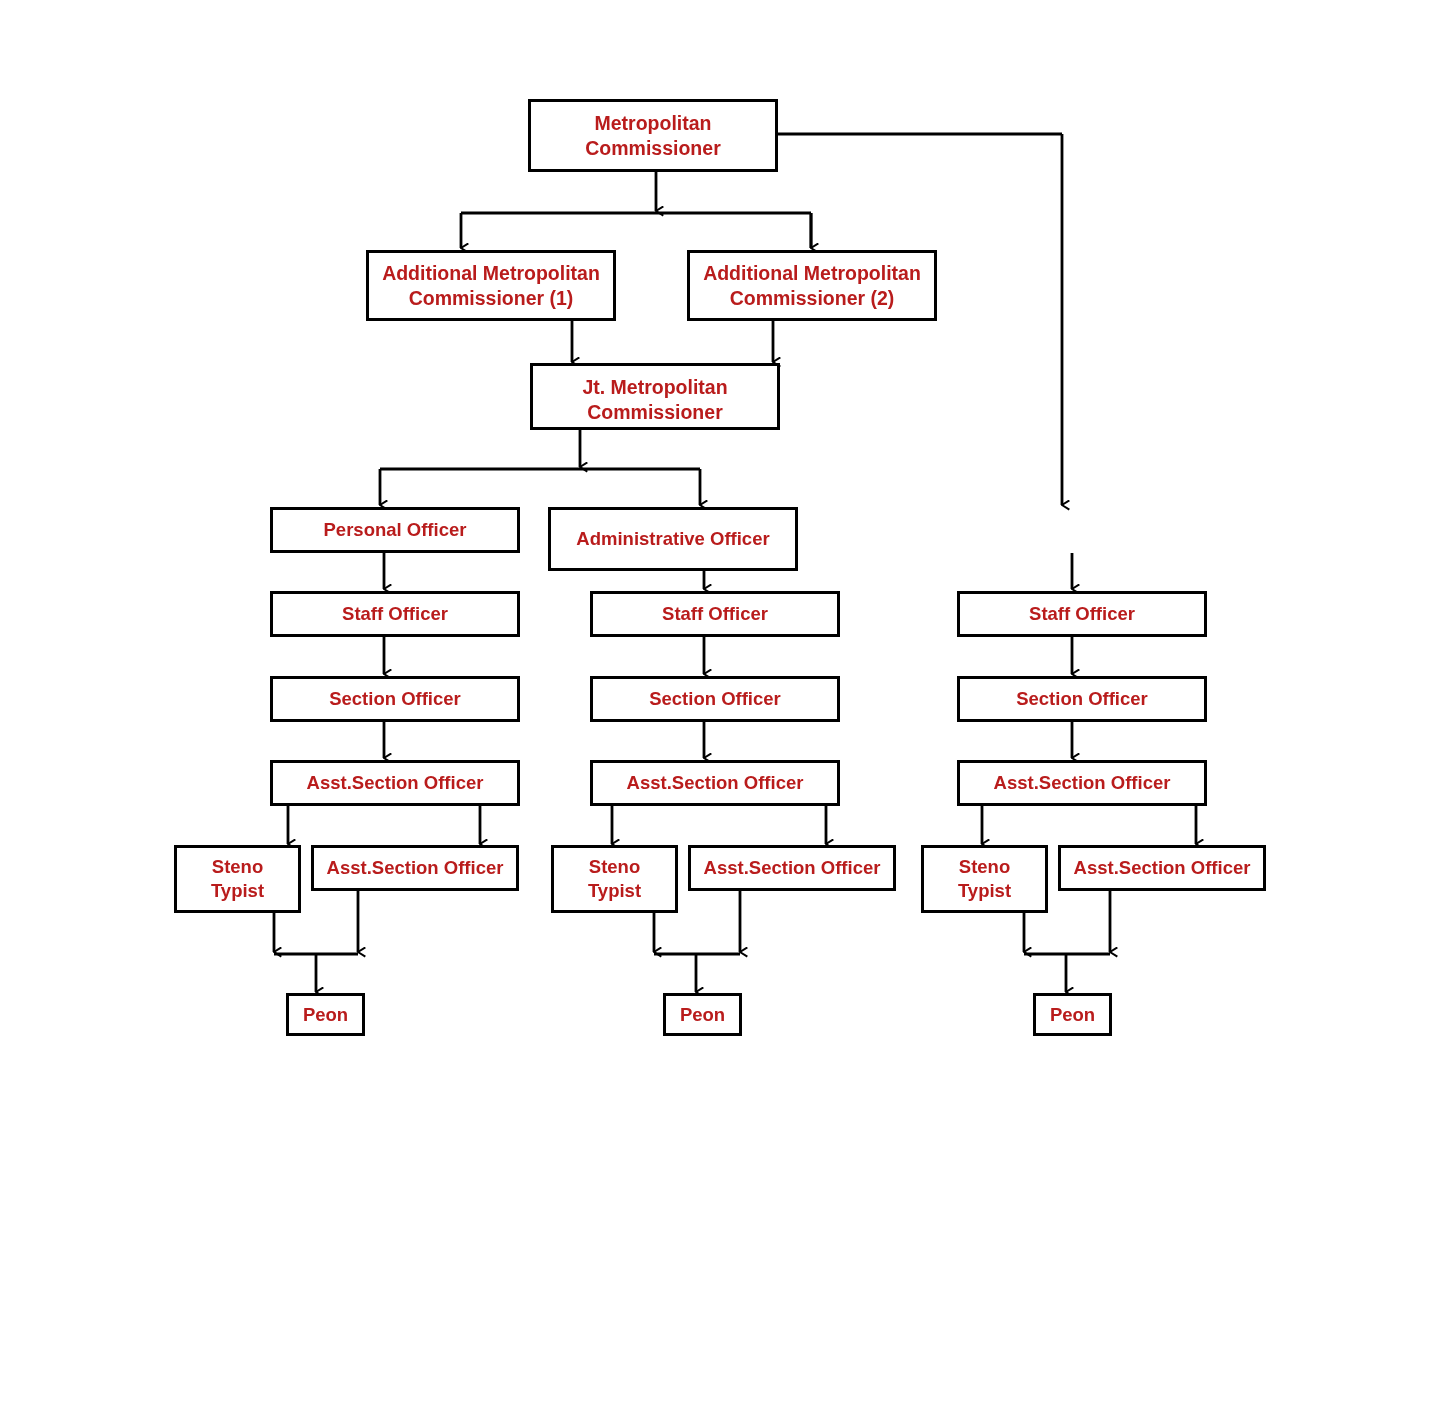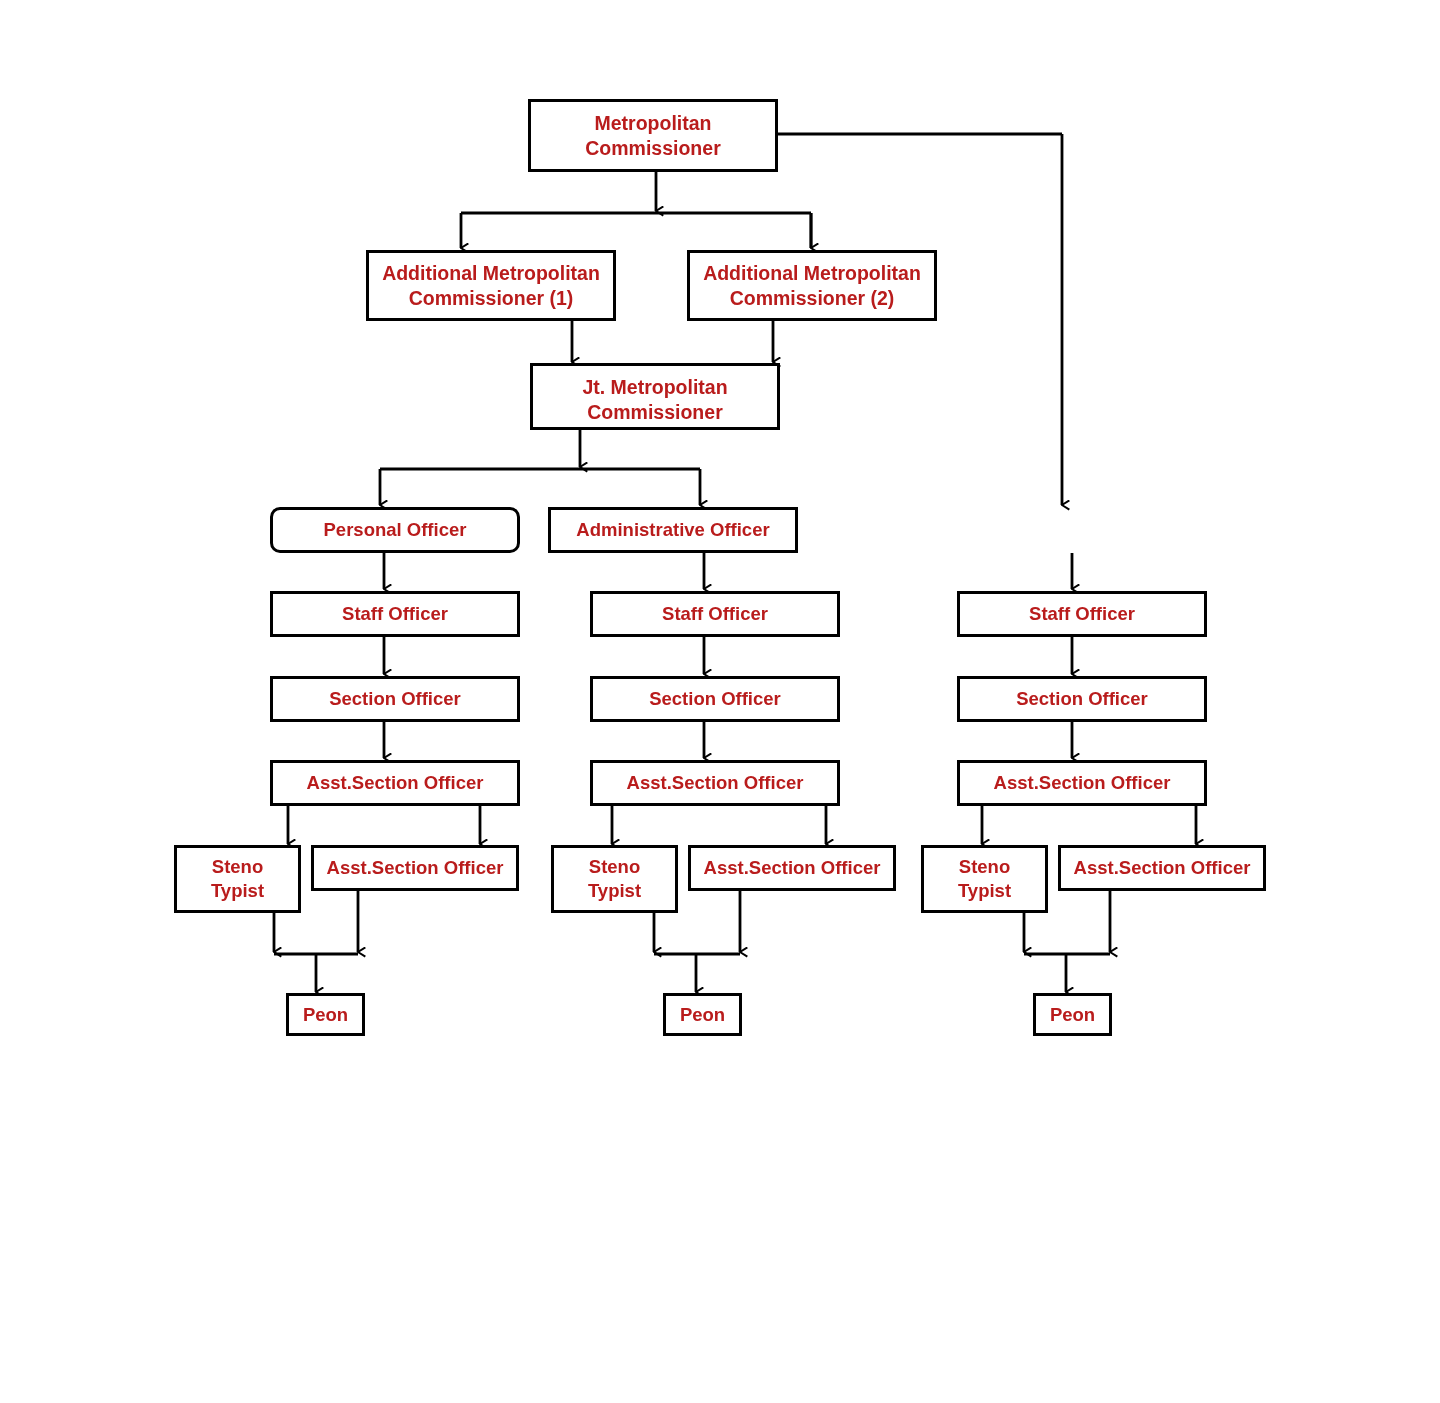--- a/index.html
+++ b/index.html
@@ -125,24 +125,24 @@
   <div class="node s-lg" style="left:687px; top:250px; width:250px; height:71px;">
     <span class="node-label">Additional Metropolitan
 Commissioner (2)</span>
   </div>
 
   <div class="node s-lg" style="left:530px; top:363px; width:250px; height:67px;align-items:flex-end;">
     <span class="node-label">Jt. Metropolitan
 Commissioner</span>
   </div>
 
-  <div class="node s-md" style="left:270px; top:507px; width:250px; height:46px;border-radius:10px;">
+  <div class="node s-md" style="left:270px; top:507px; width:250px; height:46px;">
     <span class="node-label">Personal Officer</span>
   </div>
-  <div class="node s-md" style="left:548px; top:507px; width:250px; height:46px;align-items:center;">
+  <div class="node s-md" style="left:548px; top:507px; width:250px; height:64px;align-items:center;">
     <span class="node-label">Administrative Officer</span>
   </div>
 
   <div class="node s-md" style="left:270px; top:591px; width:250px; height:46px;">
     <span class="node-label">Staff Officer</span>
   </div>
   <div class="node s-md" style="left:590px; top:591px; width:250px; height:46px;">
     <span class="node-label">Staff Officer</span>
   </div>
   <div class="node s-md" style="left:957px; top:591px; width:250px; height:46px;">

